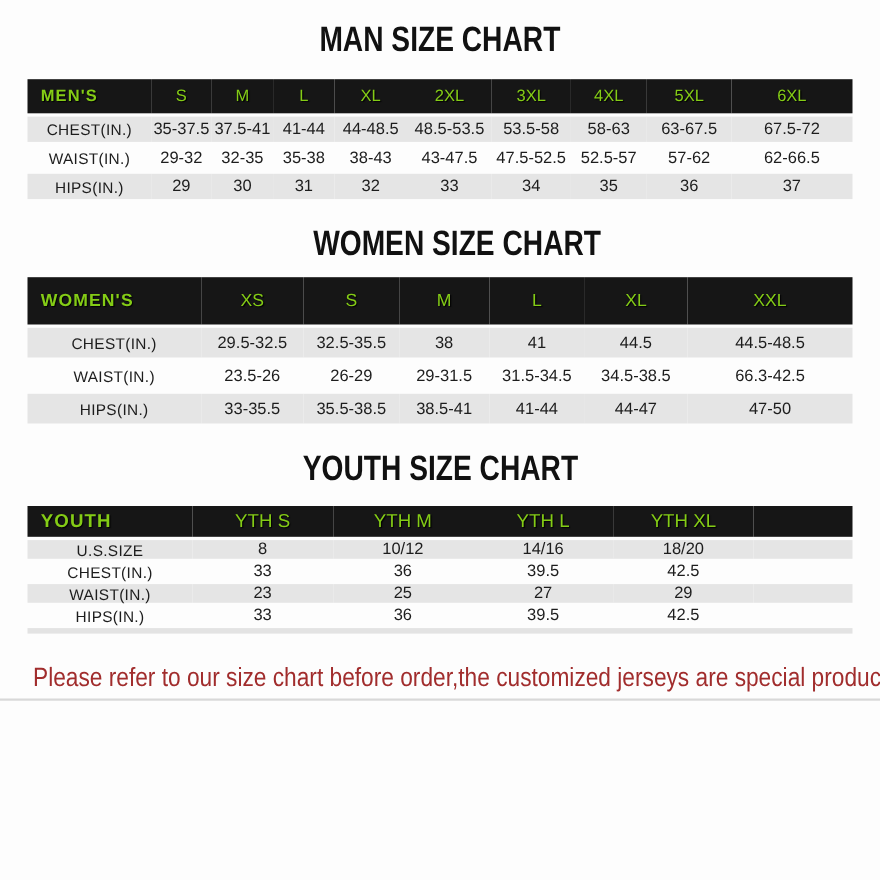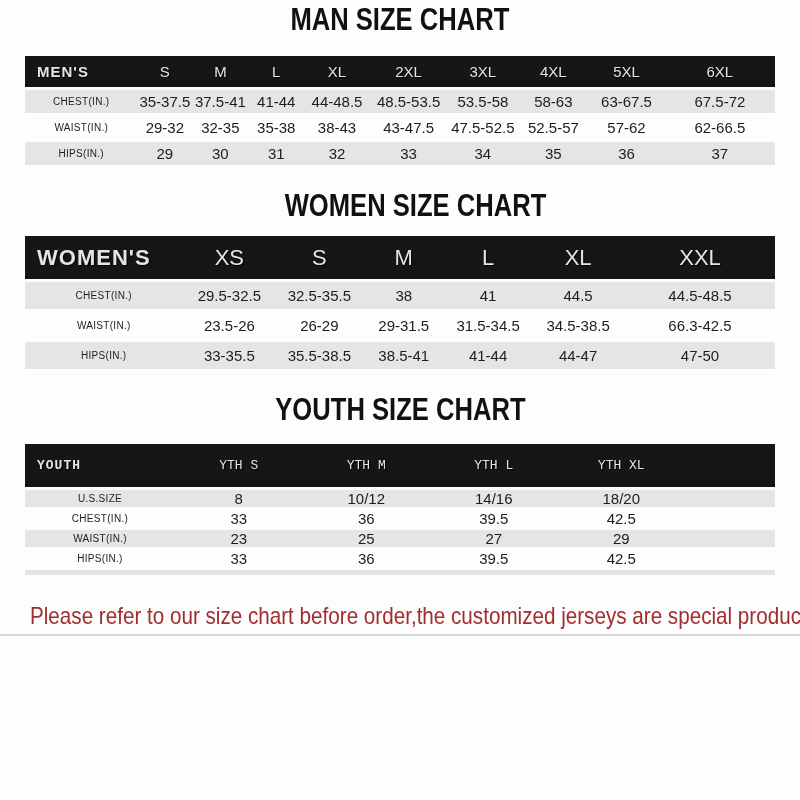--- a/index.html
+++ b/index.html
@@ -33,53 +33,53 @@
   }
 
   
   .section-heading{
     text-align:center;margin:0;color:var(--heading-text);line-height:34px;height:34px;
   }
   .section-heading .cond{
     display:inline-block;font-size:32px;font-weight:bold;
     transform:scaleX(.8);white-space:nowrap;letter-spacing:0;
   }
-  .sec-men .section-heading{margin-top:2px;}
+  .sec-men .section-heading{margin-top:18px;}
   .sec-women .section-heading{margin-top:20px;padding-left:32px;}
   .sec-youth .section-heading{margin-top:20px;}
 
   
   table{
     width:750px;margin:0 auto;border-collapse:separate;border-spacing:0 3px;
     table-layout:fixed;
   }
   .sec-men table{margin-top:17px;}
   .sec-women table{margin-top:11px;}
   .sec-youth table{margin-top:15px;}
 
   thead th{
-    background:var(--header-bar-bg);color:#e5e5e5;font-weight:normal;
+    background:var(--header-bar-bg);color:#84cc16;font-weight:normal;
     text-align:center;padding:0;
     text-shadow:1px 1px 1px rgba(0,0,0,.9);
   }
   thead th.corner{
     text-align:left;padding-left:12px;font-weight:bold;
     font-size:21px;letter-spacing:1px;
   }
   tbody td{
     text-align:center;font-size:15px;color:#1d1d1d;padding:0;
   }
-  tbody td.rowlabel{font-size:10px;letter-spacing:.3px;}
+  tbody td.rowlabel{font-size:14px;letter-spacing:.3px;}
   tbody tr:nth-child(odd){background:var(--row-stripe);}
 
   table.men thead th{height:31px;font-size:15px;}
   table.men tbody td{height:23px;}
-  table.women thead th{height:43px;font-size:22px;}
+  table.women thead th{height:43px;font-size:16px;}
   table.women tbody td{height:27px;}
-  table.youth thead th{height:43px;font-size:13px;font-family:Liberation Mono, monospace;}
+  table.youth thead th{height:28px;font-size:17px;}
   table.youth tbody td{height:15px;margin-top:12px;}
   table.youth{border-bottom:5px solid #E3E3E3;}
 
   
   table.men col:nth-child(1){width:15%}
   table.men col:nth-child(2){width:7.3%}
   table.men col:nth-child(3){width:7.5%}
   table.men col:nth-child(4){width:7.4%}
   table.men col:nth-child(5){width:8.8%}
   table.men col:nth-child(6){width:10.3%}

